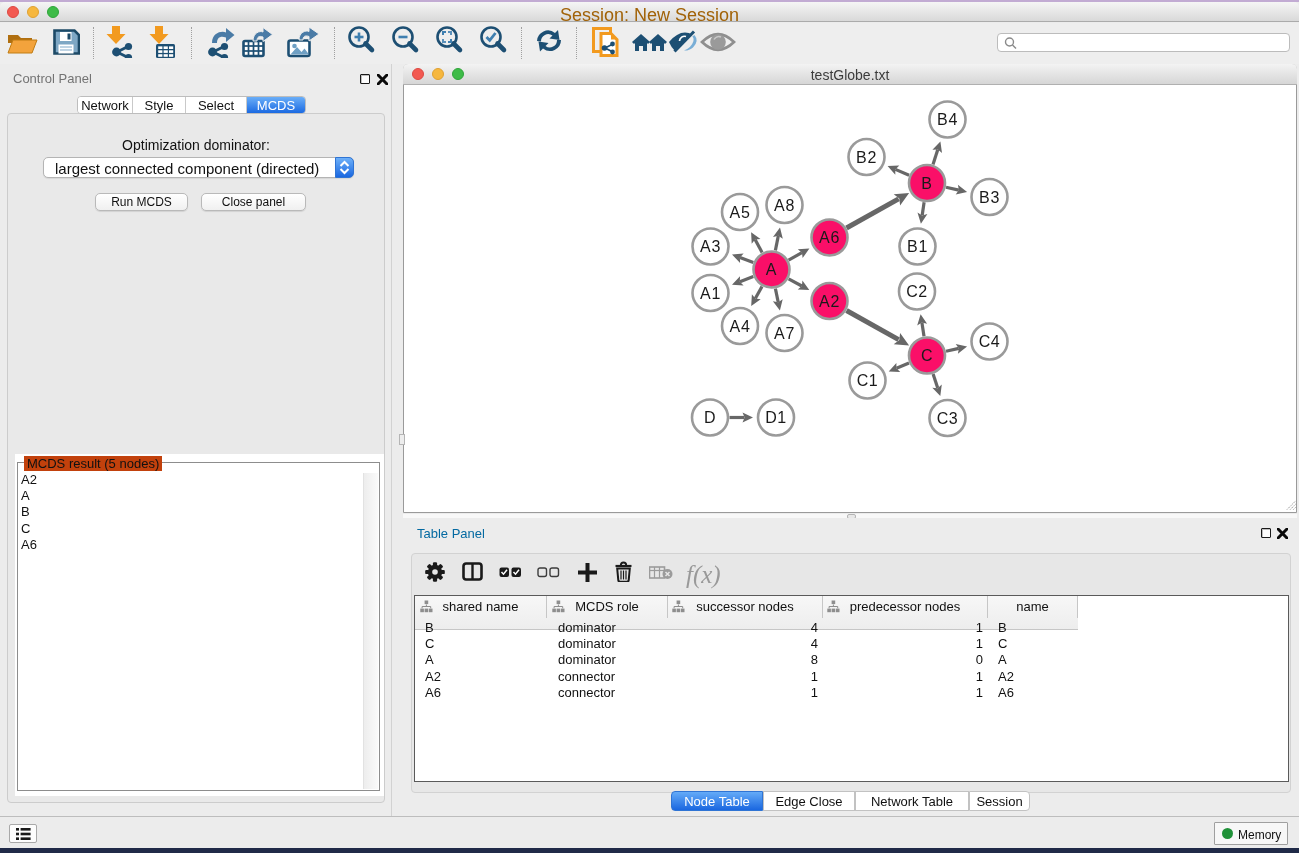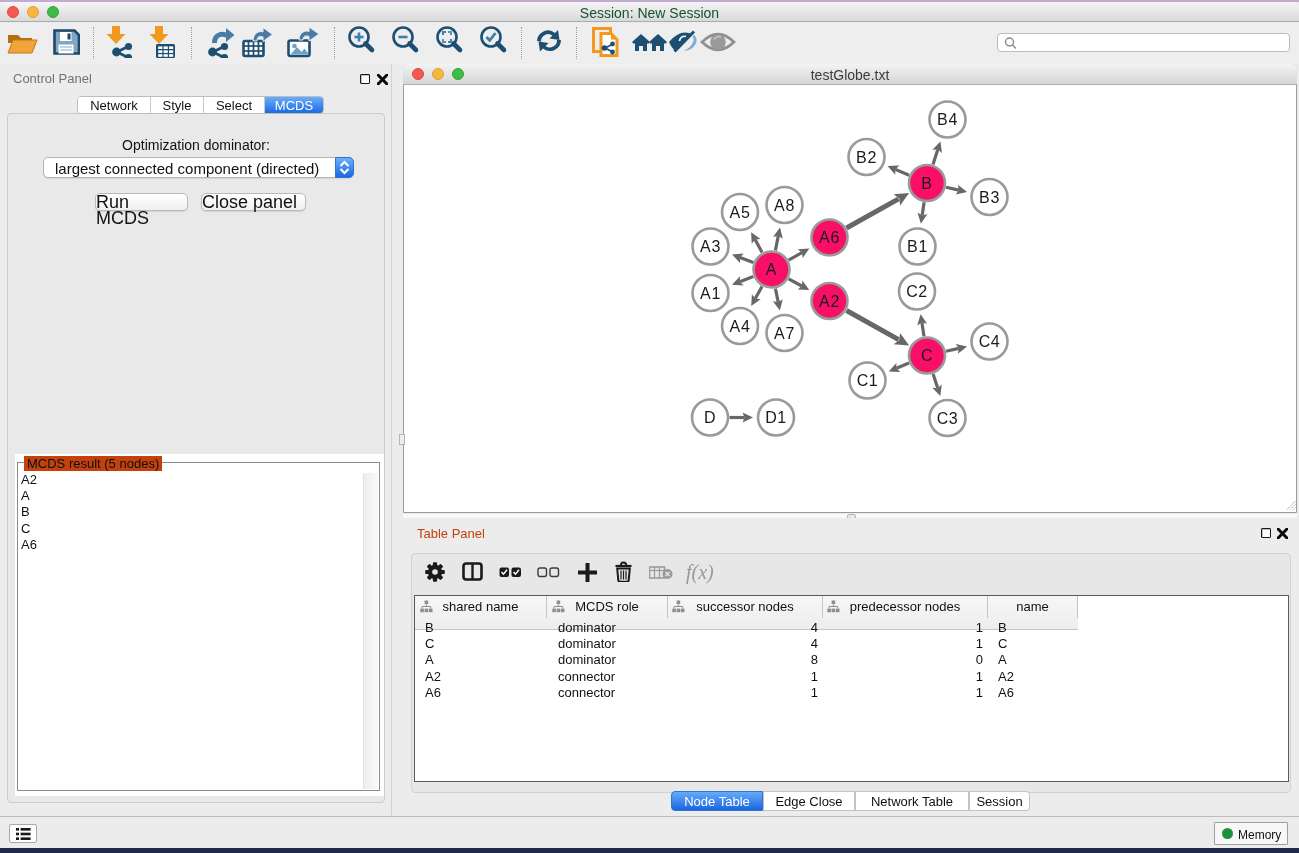--- a/index.html
+++ b/index.html
@@ -1,53 +1,53 @@
 <!DOCTYPE html>
 <html><head><meta charset="utf-8"><style>
 *{margin:0;padding:0;box-sizing:border-box}
 html,body{width:1299px;height:853px}
 body{position:relative;font-family:"Liberation Sans",sans-serif;background:#ececec;overflow:hidden}
 .abs{position:absolute}
 
 #deskline{left:0;top:0;width:1299px;height:2px;background:#c2abd3}
 #titlebar{left:0;top:2px;width:1299px;height:20px;background:linear-gradient(#f5f5f5,#d9d9d9);border-bottom:1px solid #ababab;border-radius:5px 5px 0 0}
 .tl{width:12px;height:12px;border-radius:50%;top:6px}
-#titletext{width:1299px;text-align:center;top:4.5px;font-size:14px;color:#14532d}
+#titletext{width:1299px;text-align:center;top:4.5px;font-size:18px;color:#a16207}
 #toolbar{left:0;top:23px;width:1299px;height:41px;background:#eeeeee}
 .sep{top:27px;width:1px;height:32px;border-left:1px dotted #9f9f9f}
 .ticon{top:27px}
 #searchbox{left:997px;top:33px;width:293px;height:19px;background:#fff;border:1px solid #bcbcbc;border-radius:4px}
 
 #cpanel{left:0;top:64px;width:392px;height:752px;background:#ececec;border-right:1px solid #d2d2d2}
 #cptitle{left:13px;top:71px;font-size:13px;color:#737373}
 .hdrbox{width:10px;height:10px;border:1.8px solid #1a1a1a;border-radius:1px;background:#fdfdfd;box-shadow:inset 1px 1px 0 #bdbdbd}
 
 #segtabs{left:77px;top:96px;height:18px;display:flex;border:1px solid #bdbdbd;border-radius:4px;background:#fff;font-size:13px;overflow:hidden}
 .seg{text-align:center;line-height:17px;color:#111;border-right:1px solid #c9c9c9;background:#fff}
 .seg.on{background:linear-gradient(#6aaef8,#1b6ae2);color:#fff;border-right:none}
 
 #innerp{left:7px;top:113px;width:378px;height:690px;background:#e9e9e9;border:1px solid #cccccc;border-radius:4px}
 #optlabel{left:0;top:137px;width:392px;text-align:center;font-size:14px;color:#111}
 #combo{left:43px;top:157px;width:311px;height:21px;background:#fff;border:1px solid #b4b4b4;border-radius:5px;box-shadow:0 1px 1px rgba(0,0,0,.08)}
 #combotext{left:55px;top:160px;font-size:15px;color:#111}
 #combobtn{left:335px;top:157px;width:19px;height:21px;border-radius:0 5px 5px 0;background:linear-gradient(#6db0f9,#1a67e0);border:1px solid #2f74d4}
-.btn{height:18px;background:linear-gradient(#ffffff,#f0f0f0);border:1px solid #b9b9b9;border-radius:5px;font-size:18px;color:#111;line-height:16px;box-shadow:0 1px 1px rgba(0,0,0,.1)}
+.btn{height:18px;background:linear-gradient(#ffffff,#f0f0f0);border:1px solid #b9b9b9;border-radius:5px;font-size:12px;color:#111;text-align:center;line-height:16px;box-shadow:0 1px 1px rgba(0,0,0,.1)}
 
 #reswhite{left:15px;top:454px;width:369px;height:342px;background:#fff}
 #resborder{left:17px;top:462px;width:363px;height:329px;border:1px solid #8d8d8d}
 #restitle{left:24px;top:456px;font-size:13px;color:#111;background:#c2410c;padding:0 3px}
 #resscroll{left:363px;top:473px;width:15px;height:316px;background:linear-gradient(90deg,#ededed,#fafafa);border-left:1px solid #e2e2e2}
 #reslist{left:21px;top:472px;font-size:13px;color:#111;line-height:16.2px}
 
 #netwin{left:403px;top:64px;width:894px;height:449px;background:#fff;border:1px solid #9a9a9a;border-radius:5px 5px 0 0}
 #nettbar{left:403px;top:64px;width:894px;height:21px;background:linear-gradient(#f3f3f3,#d6d6d6);border-bottom:1px solid #b0b0b0;border-radius:5px 5px 0 0}
 #nettitle{left:403px;top:67px;width:894px;text-align:center;font-size:14px;color:#3c3c3c}
 
 #tpanel{left:393px;top:518px;width:906px;height:298px;background:#ececec}
-#tptitle{left:417px;top:526px;font-size:13px;color:#c2410c}
+#tptitle{left:417px;top:526px;font-size:13px;color:#0369a1}
 #tstrip{left:411px;top:553px;width:880px;height:240px;background:#e7e7e7;border:1px solid #d2d2d2;border-radius:4px}
 #ttable{left:414px;top:595px;width:875px;height:187px;background:#fff;border:1px solid #5a5a5a}
 #thead{left:415px;top:596px;width:663px;height:34px;background:linear-gradient(#f7f7f7,#ededed);border-bottom:1px solid #c6c6c6;font-size:13px;color:#111}
 .hcell{position:absolute;top:0;height:22px;border-right:1px solid #c6c6c6}
 .hlabel{position:absolute;top:3px;width:100%;text-align:center}
 .trow{position:absolute;font-size:13px;color:#111}
 
 .btab{position:absolute;top:791px;height:20px;background:#fff;border:1px solid #c2c2c2;font-size:13px;color:#111;text-align:center;line-height:19px}
 
 #statusbar{left:0;top:816px;width:1299px;height:31px;background:#ececec;border-top:1px solid #bdbdbd}
@@ -208,21 +208,21 @@
     <line x1="8.5" y1="8" x2="12" y2="11.5" stroke="#8a8a8a" stroke-width="1.4"></line>
   </svg>
 <div id="cpanel" class="abs"></div>
 <div id="cptitle" class="abs">Control Panel</div>
 <div class="abs hdrbox" style="left:360px;top:73.5px"></div>
 <svg class="abs" style="left:377px;top:74px" width="11" height="11" viewBox="0 0 11 11">
     <path d="M1 1 L10 10 M10 1 L1 10" stroke="#0a0a0a" stroke-width="3" stroke-linecap="round"></path>
   </svg>
 <div id="innerp" class="abs"></div>
 <div id="segtabs" class="abs">
-    <div class="seg" style="width:73px">Network</div>
+    <div class="seg" style="width:55px">Network</div>
     <div class="seg" style="width:53px">Style</div>
     <div class="seg" style="width:61px">Select</div>
     <div class="seg on" style="width:58px">MCDS</div>
   </div>
 <div id="optlabel" class="abs">Optimization dominator:</div>
 <div id="combo" class="abs"></div>
 <div id="combotext" class="abs">largest connected component (directed)</div>
 <div id="combobtn" class="abs"></div>
 <svg class="abs" style="left:337px;top:160px" width="15" height="15" viewBox="0 0 15 15">
     <path d="M3.5 6 L7.5 2 L11.5 6" fill="none" stroke="#fff" stroke-width="2"></path>
@@ -432,21 +432,21 @@
     <rect x="8.9" y="8.6" width="3.6" height="3.6" fill="#8e8e8e"></rect>
     <path d="M6.4 4.5 v2 M2.1 8.3 v-1.8 h8.6 v1.8" fill="none" stroke="#8e8e8e" stroke-width="1"></path>
   </svg>
 <svg class="abs" style="left:827px;top:600px" width="13" height="13" viewBox="0 0 13 13">
     <rect x="4.6" y="0.5" width="3.6" height="3.6" fill="#8e8e8e"></rect>
     <rect x="0.3" y="8.6" width="3.6" height="3.6" fill="#8e8e8e"></rect>
     <rect x="4.6" y="8.6" width="3.6" height="3.6" fill="#8e8e8e"></rect>
     <rect x="8.9" y="8.6" width="3.6" height="3.6" fill="#8e8e8e"></rect>
     <path d="M6.4 4.5 v2 M2.1 8.3 v-1.8 h8.6 v1.8" fill="none" stroke="#8e8e8e" stroke-width="1"></path>
   </svg>
-<div class="abs" style="left:686px;top:561px;width:48px;height:24px;font-family:'Liberation Serif',serif;font-style:italic;font-size:20px;color:#999999">f(x)</div>
+<div class="abs" style="left:686px;top:561px;width:48px;height:24px;font-family:'Liberation Serif',serif;font-style:italic;font-size:25px;color:#999999">f(x)</div>
 <div class="trow" style="left:425px;top:620px">B</div>
 <div class="trow" style="left:558px;top:620px">dominator</div>
 <div class="trow" style="left:668px;top:620px;width:150px;text-align:right">4</div>
 <div class="trow" style="left:823px;top:620px;width:160px;text-align:right">1</div>
 <div class="trow" style="left:998px;top:620px">B</div>
 <div class="trow" style="left:425px;top:636.2px">C</div>
 <div class="trow" style="left:558px;top:636.2px">dominator</div>
 <div class="trow" style="left:668px;top:636.2px;width:150px;text-align:right">4</div>
 <div class="trow" style="left:823px;top:636.2px;width:160px;text-align:right">1</div>
 <div class="trow" style="left:998px;top:636.2px">C</div>

